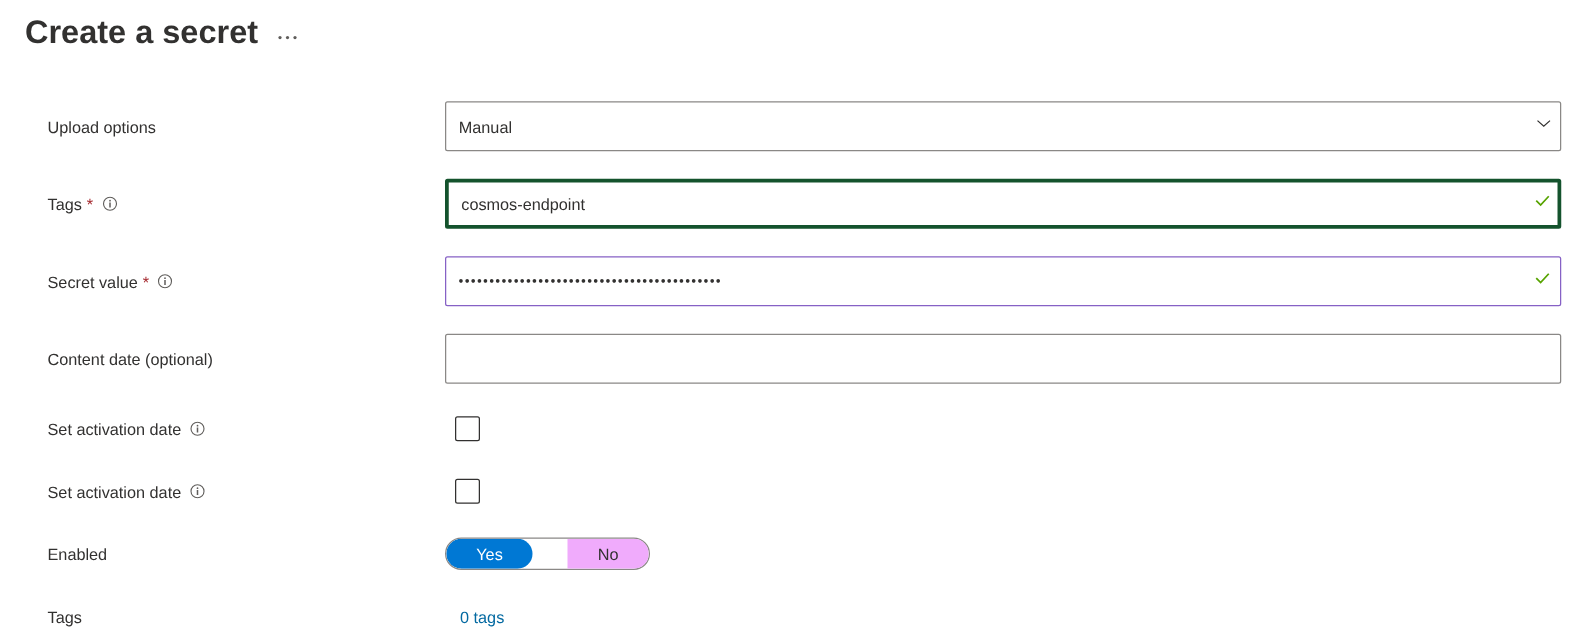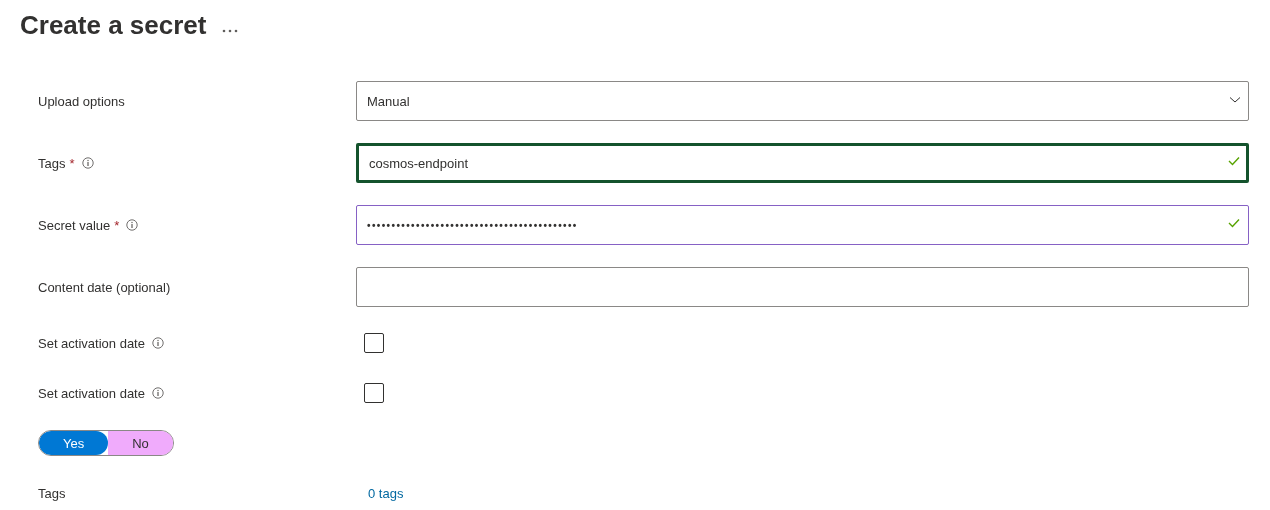--- a/index.html
+++ b/index.html
@@ -117,20 +117,21 @@
       cursor: pointer;
       margin-left: 8px;
     }
     .toggle-group {
       display: inline-flex;
       border: 1px solid #8a8886;
       border-radius: 14px;
       overflow: hidden;
       height: 26px;
       margin-left:0;
+      gap:28px;
     }
     .toggle-option {
       display: flex;
       align-items: center;
       justify-content: center;
       font-size: 13px;
       padding: 0 24px;
       cursor: pointer;
       background: #f0abfc;
       color: #323130;
@@ -271,20 +272,23 @@
             <rect x="5.4" y="5" width="1.2" height="4" fill="#605e5c"></rect>
           </svg>
       </span>
     </div>
     <div class="control-col">
       <div class="checkbox-control"></div>
     </div>
   </div>
 
   <div class="form-row">
+    <div class="label-col">
+      <span>Enabled</span>
+    </div>
     <div class="control-col">
       <div class="toggle-group">
         <button class="toggle-option active">Yes</button>
         <button class="toggle-option">No</button>
       </div>
     </div>
   </div>
 
   <div class="form-row">
     <div class="label-col">

